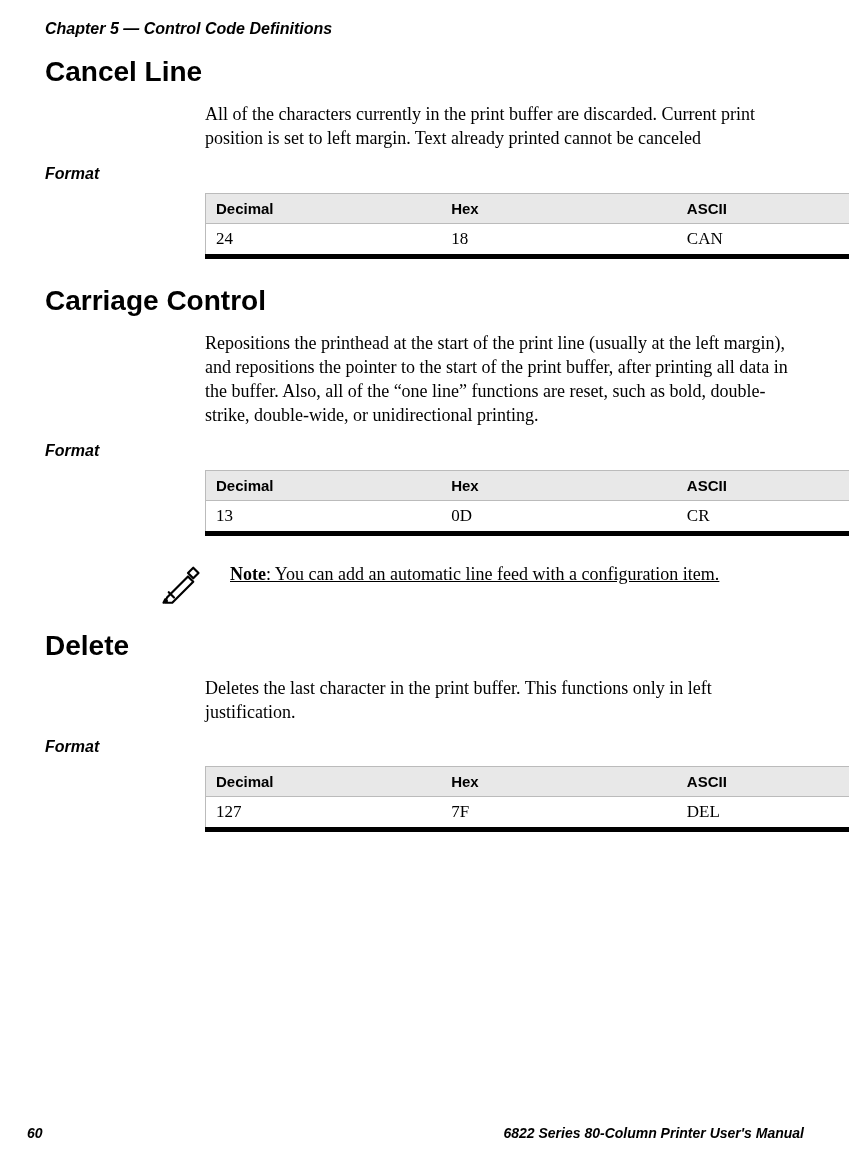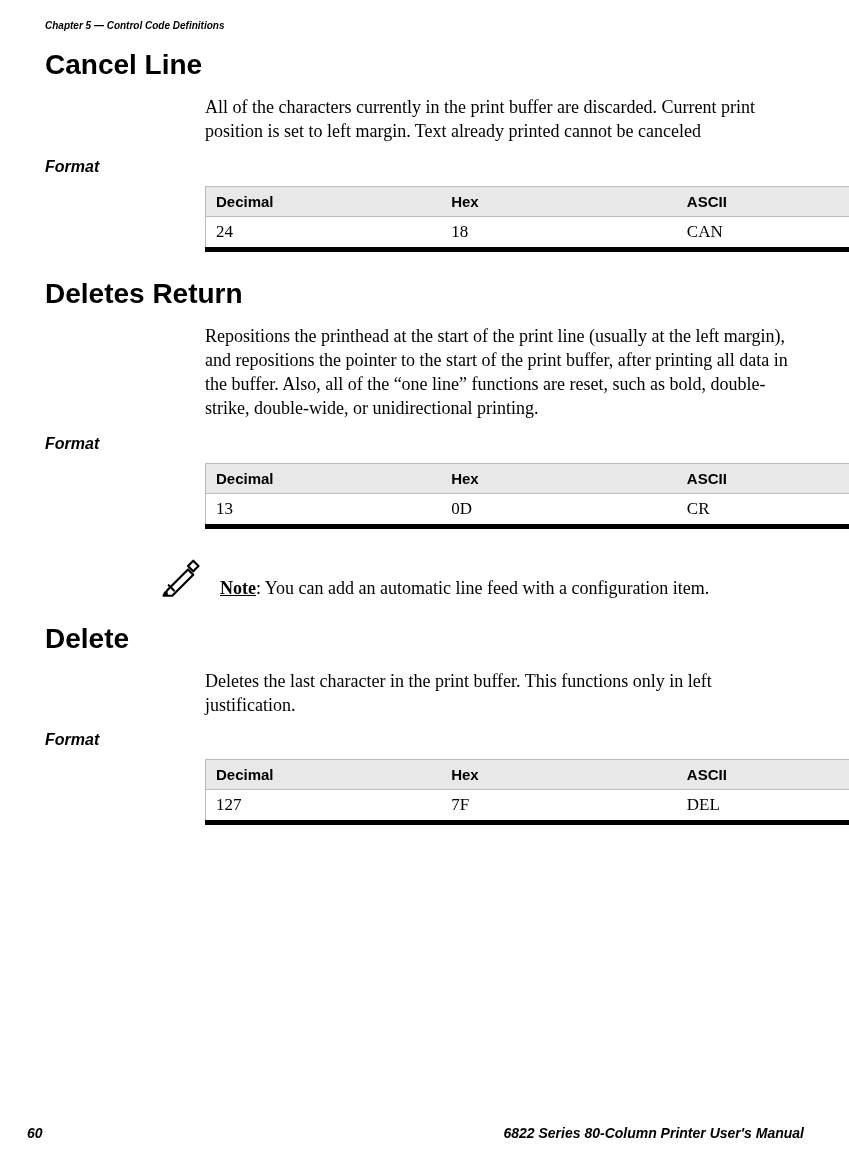--- a/index.html
+++ b/index.html
@@ -12,21 +12,21 @@
       height: 1165px;
       background: #fff;
       font-family: Georgia, 'Times New Roman', serif;
       position: relative;
       padding: 20px 45px 30px 45px;
     }
     .chapter-header {
       font-family: Arial, Helvetica, sans-serif;
       font-weight: bold;
       font-style: italic;
-      font-size: 10px;
+      font-size: 16px;
       margin-bottom: 18px;
     }
     .section-h1 {
       font-family: Arial, Helvetica, sans-serif;
       font-weight: bold;
       font-size: 28px;
       margin-bottom: 14px;
     }
     .body-text {
       font-family: Georgia, 'Times New Roman', serif;
@@ -76,22 +76,23 @@
     }
     .format-table col {
       width: 33.33%;
     }
     .note-block {
       margin-left: 115px;
       margin-right: 5px;
       margin-top: 10px;
       margin-bottom: 22px;
       display: flex;
-      align-items: flex-end;
-      gap: 18px;
+      align-items: flex-start;
+      gap: 28px;
+      text-decoration: underline;
     }
     .pencil-icon {
       flex-shrink: 0;
       width: 42px;
       height: 42px;
       margin-top: 4px;
     }
     .note-text {
       font-family: Georgia, 'Times New Roman', serif;
       font-size: 18px;
@@ -137,21 +138,21 @@
   </thead>
   <tbody>
     <tr>
       <td>24</td>
       <td>18</td>
       <td>CAN</td>
     </tr>
   </tbody>
 </table>
 
-<div class="section-h1">Deletes Return</div>
+<div class="section-h1">Carriage Control</div>
 <div class="body-text">Repositions the printhead at the start of the print line (usually at the left margin), and repositions the pointer to the start of the print buffer, after printing all data in the buffer. Also, all of the “one line” functions are reset, such as bold, double-strike, double-wide, or unidirectional printing.</div>
 <div class="format-label">Format</div>
 <table class="format-table">
   <colgroup>
       <col>
       <col>
       <col>
     </colgroup>
   <thead>
     <tr>

